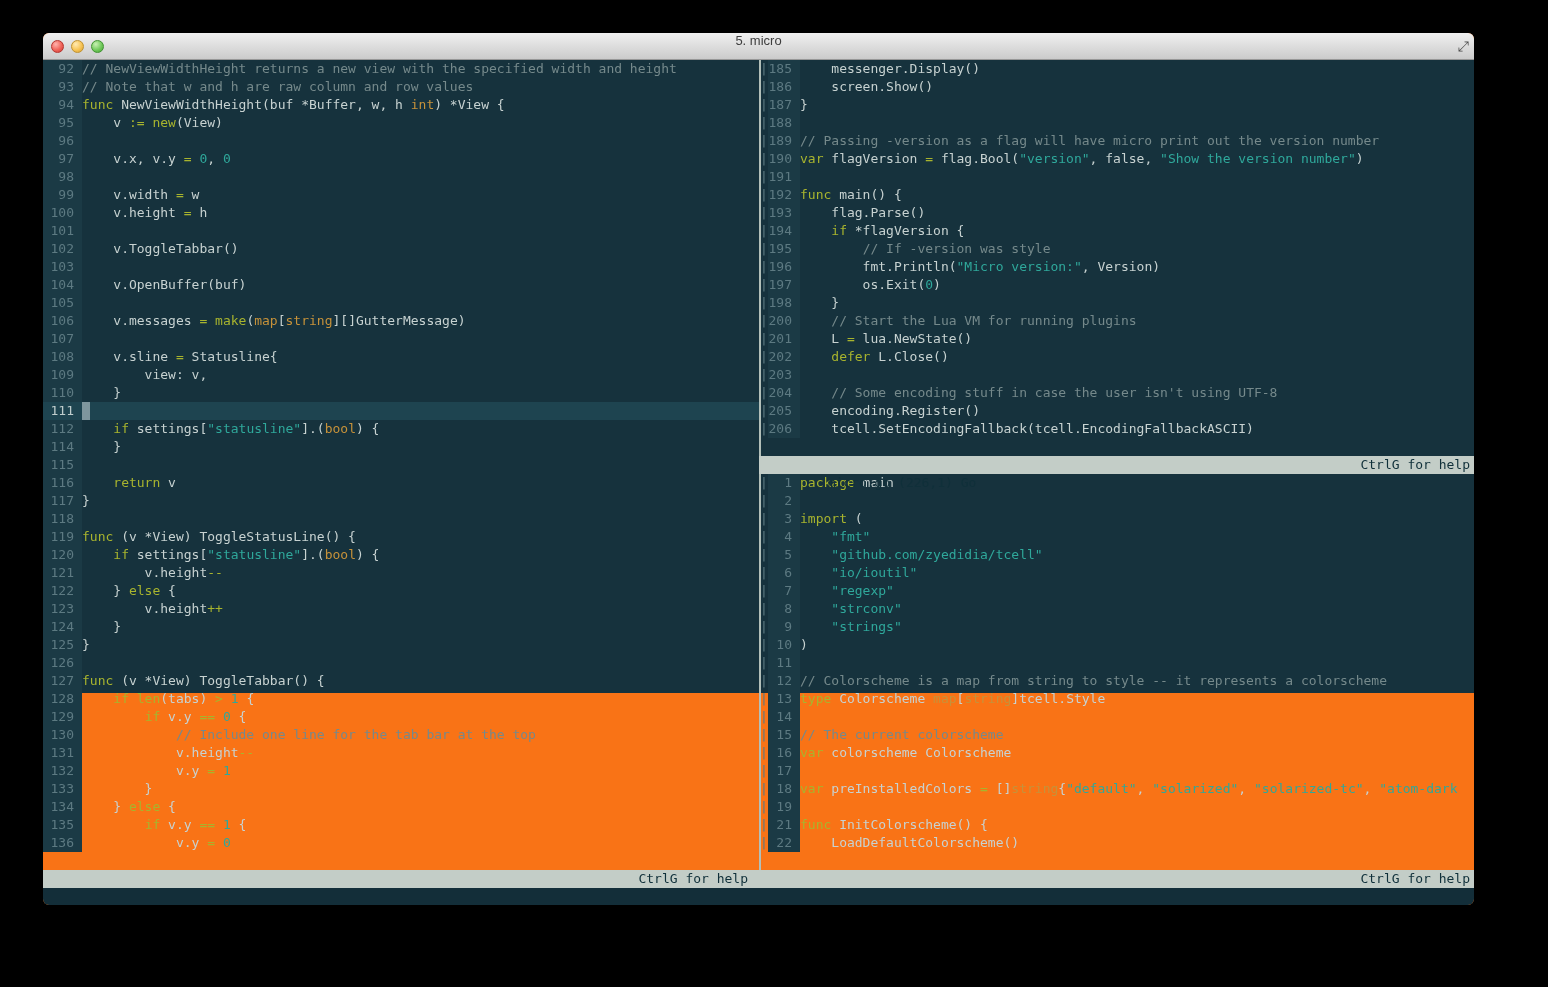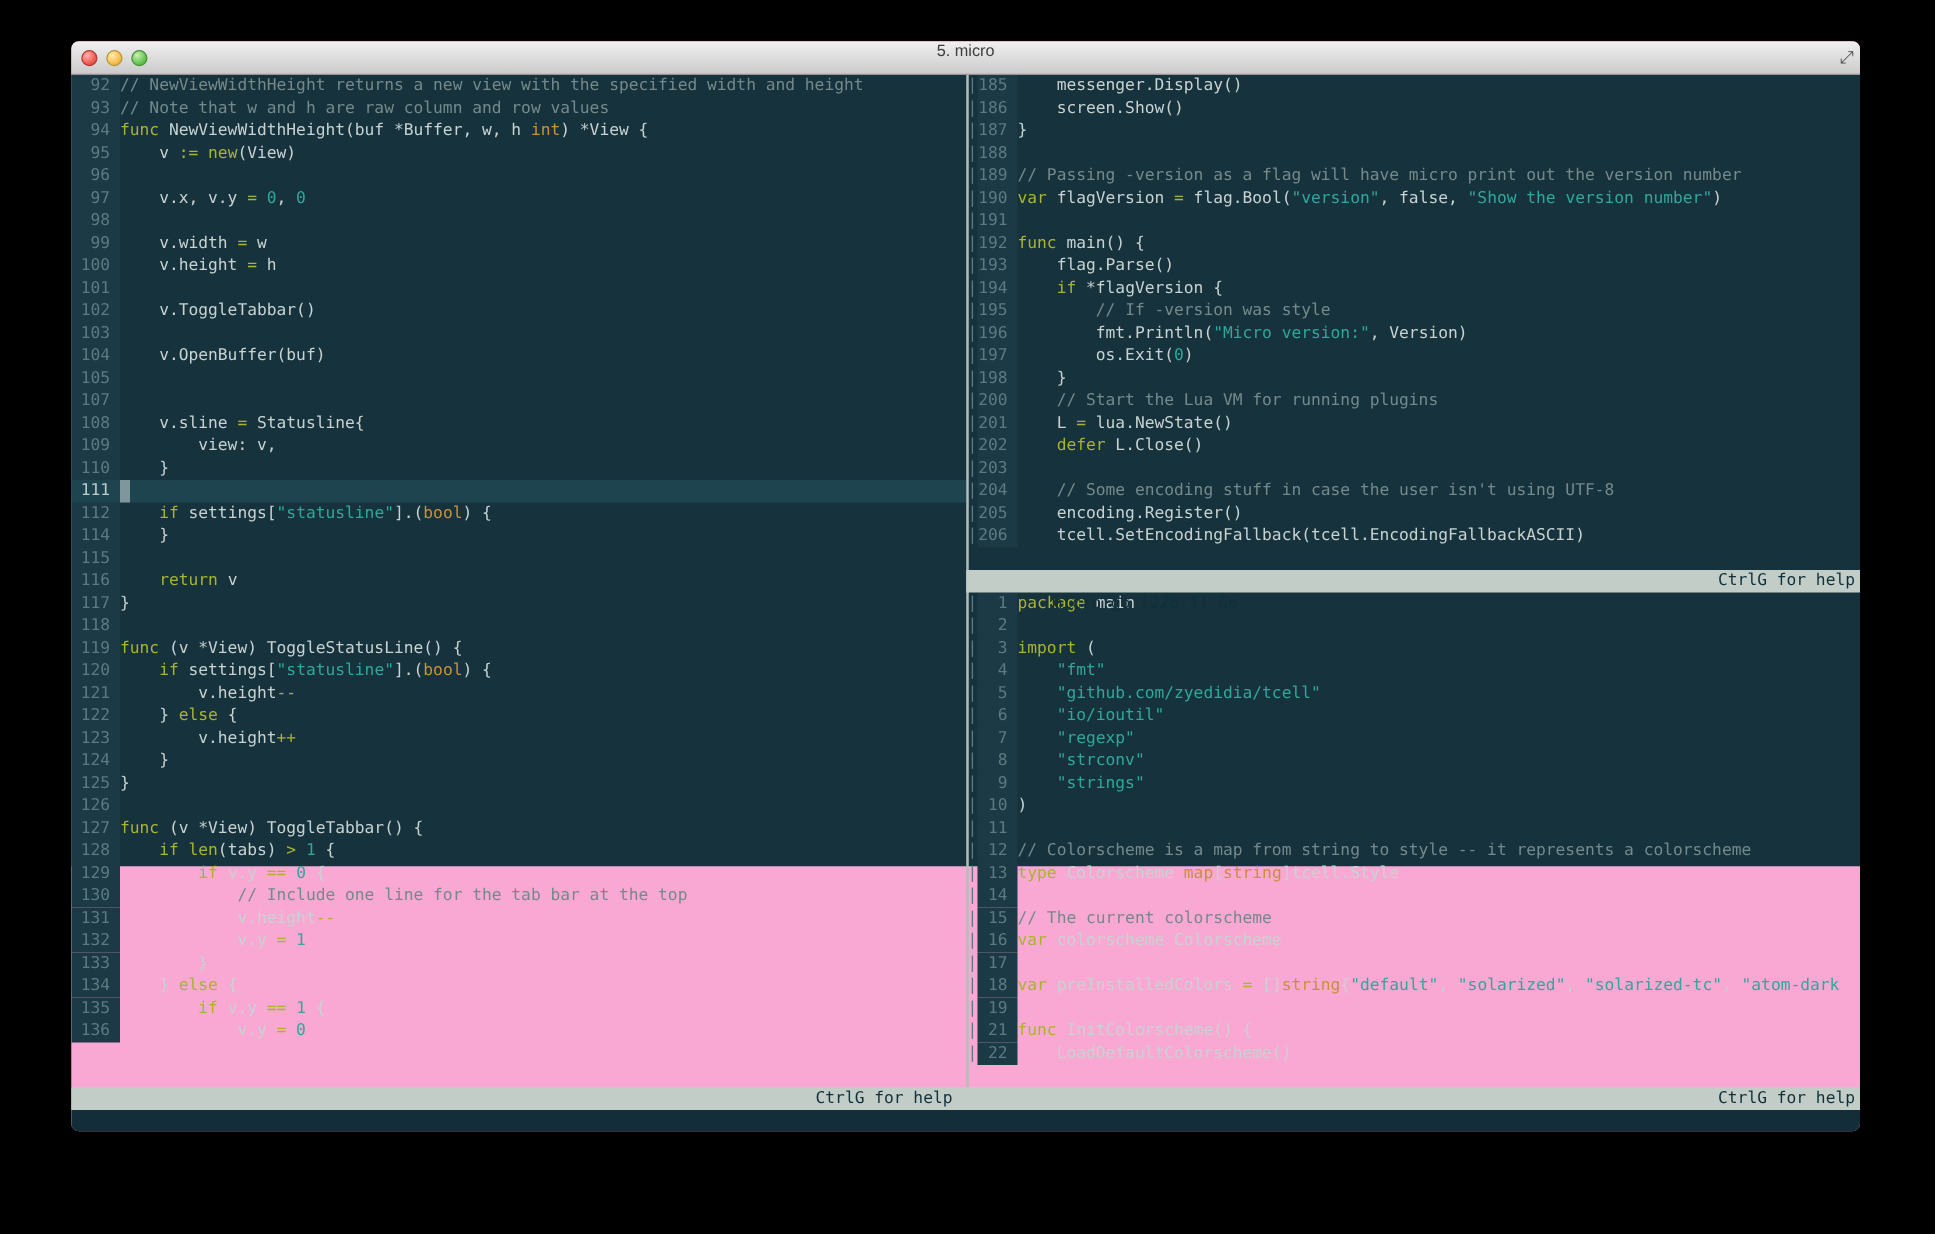--- a/index.html
+++ b/index.html
@@ -1,18 +1,18 @@
 <!DOCTYPE html>
 <html><head>
 <meta charset="utf-8">
 <style>
   html,body{margin:0;padding:0;background:#000;}
   .desktop{position:relative;width:1548px;height:987px;background:#000;overflow:hidden;}
-  .window{position:absolute;left:57px;top:33px;width:1431px;height:872px;border-radius:6px;
-          overflow:hidden;background:#f9a8d4;box-shadow:0 10px 30px rgba(0,0,0,.6);text-decoration:underline;}
+  .window{position:absolute;left:43px;top:33px;width:1431px;height:872px;border-radius:6px;
+          overflow:hidden;background:#f97316;box-shadow:0 10px 30px rgba(0,0,0,.6);text-decoration:underline;}
   
   .titlebar{position:absolute;left:0;top:0;width:100%;height:27px;
             background:linear-gradient(#f0f0f0,#cbcbcb);border-bottom:1px solid #979797;
             box-sizing:border-box;}
   .title{position:absolute;left:0;right:0;top:0;height:27px;line-height:26px;text-align:center;
          font:13px "Liberation Sans",sans-serif;color:#3d3d3d;}
   .lights{position:absolute;left:8px;top:7px;display:flex;gap:7px;}
   .light{width:13px;height:13px;border-radius:50%;box-sizing:border-box;}
   .light.red{background:radial-gradient(circle at 35% 30%,#ffb3ad,#f0645a 55%,#c93a34);border:1px solid #b5342e;}
   .light.yellow{background:radial-gradient(circle at 35% 30%,#ffeab3,#f7c455 55%,#d49c33);border:1px solid #c0922f;}
@@ -71,20 +71,21 @@
           <div class="row"><span class="ln">96</span></div>
           <div class="row"><span class="ln">97</span><span class="tk-p">    v.x, v.y </span><span class="tk-k">=</span><span class="tk-p"> </span><span class="tk-n">0</span><span class="tk-p">, </span><span class="tk-n">0</span></div>
           <div class="row"><span class="ln">98</span></div>
           <div class="row"><span class="ln">99</span><span class="tk-p">    v.width </span><span class="tk-k">=</span><span class="tk-p"> w</span></div>
           <div class="row"><span class="ln">100</span><span class="tk-p">    v.height </span><span class="tk-k">=</span><span class="tk-p"> h</span></div>
           <div class="row"><span class="ln">101</span></div>
           <div class="row"><span class="ln">102</span><span class="tk-p">    v.ToggleTabbar()</span></div>
           <div class="row"><span class="ln">103</span></div>
           <div class="row"><span class="ln">104</span><span class="tk-p">    v.OpenBuffer(buf)</span></div>
           <div class="row"><span class="ln">105</span></div>
+          <div class="row"><span class="ln">106</span><span class="tk-p">    v.messages </span><span class="tk-k">=</span><span class="tk-p"> </span><span class="tk-k">make</span><span class="tk-p">(</span><span class="tk-t">map</span><span class="tk-p">[</span><span class="tk-t">string</span><span class="tk-p">][]GutterMessage)</span></div>
           <div class="row"><span class="ln">107</span></div>
           <div class="row"><span class="ln">108</span><span class="tk-p">    v.sline </span><span class="tk-k">=</span><span class="tk-p"> Statusline{</span></div>
           <div class="row"><span class="ln">109</span><span class="tk-p">        view: v,</span></div>
           <div class="row"><span class="ln">110</span><span class="tk-p">    }</span></div>
           <div class="row cur"><span class="ln">111</span><span class="cursor"></span></div>
           <div class="row"><span class="ln">112</span><span class="tk-p">    </span><span class="tk-k">if</span><span class="tk-p"> settings[</span><span class="tk-s">"statusline"</span><span class="tk-p">].(</span><span class="tk-t">bool</span><span class="tk-p">) {</span></div>
           <div class="row"><span class="ln">114</span><span class="tk-p">    }</span></div>
           <div class="row"><span class="ln">115</span></div>
           <div class="row"><span class="ln">116</span><span class="tk-p">    </span><span class="tk-k">return</span><span class="tk-p"> v</span></div>
           <div class="row"><span class="ln">117</span><span class="tk-p">}</span></div>

